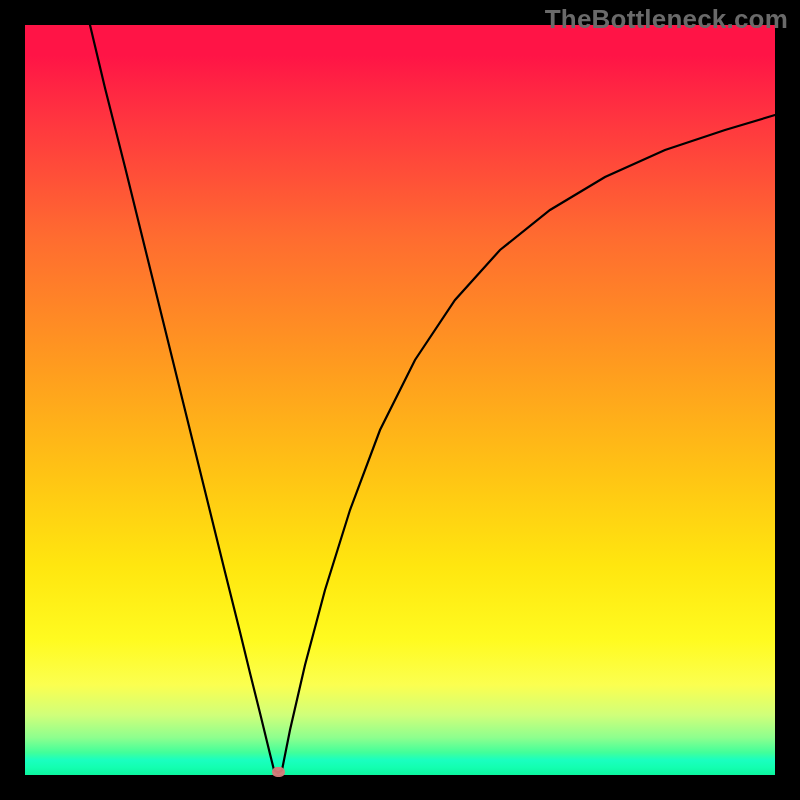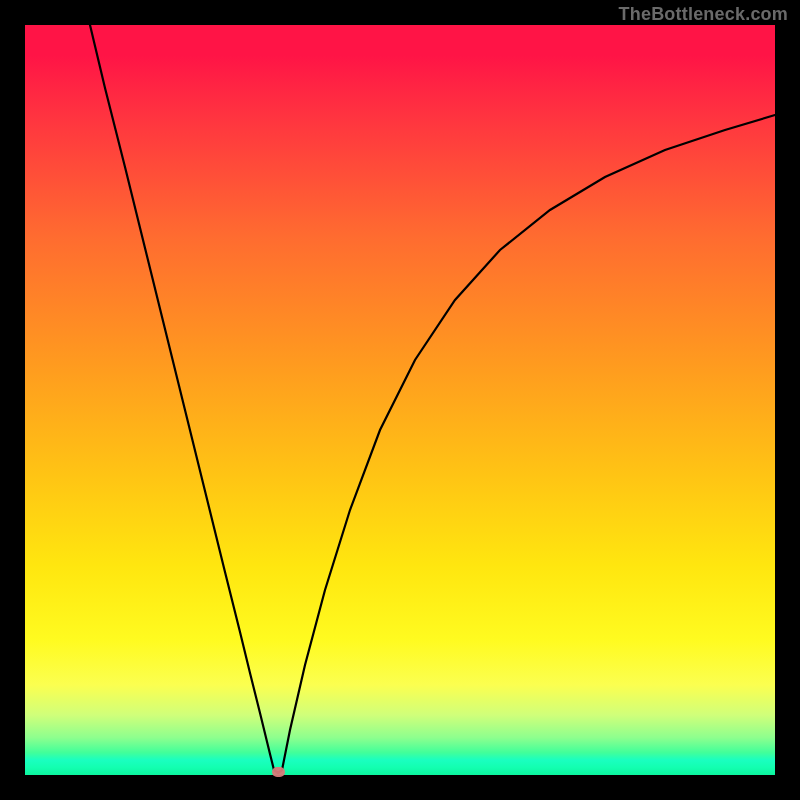--- a/index.html
+++ b/index.html
@@ -32,21 +32,21 @@
       #42ff9a 97%,
       #1affc0 98%,
       #13ffb0 99%,
       #0cf59f 100%
     );
   }
   .watermark {
     position: absolute;
     top: 4px;
     right: 12px;
-    font-size: 18px;
+    font-size: 26px;
     font-weight: bold;
     color: #6a6a6a;
     letter-spacing: 0.2px;
     user-select: none;
   }
   svg.curve {
     position: absolute;
     left: 25px;
     top: 25px;
     width: 750px;

